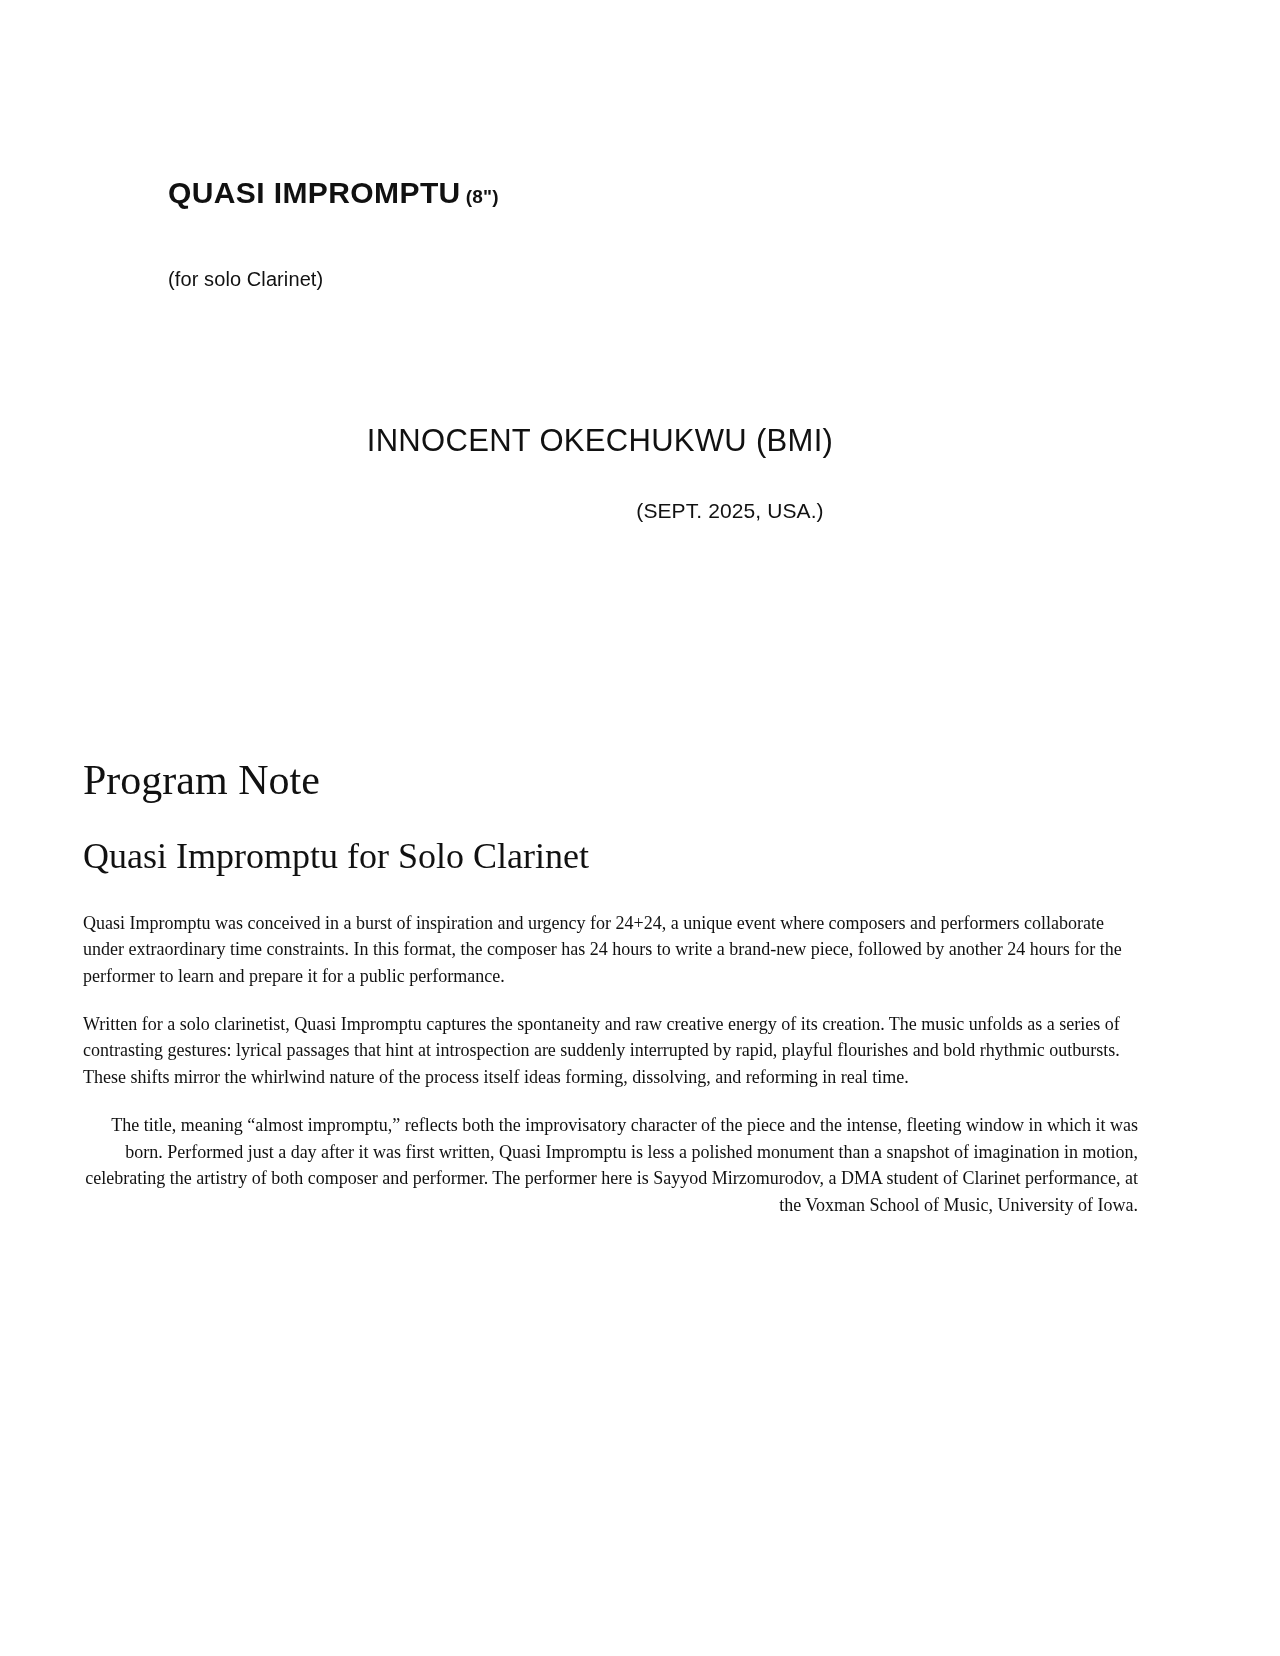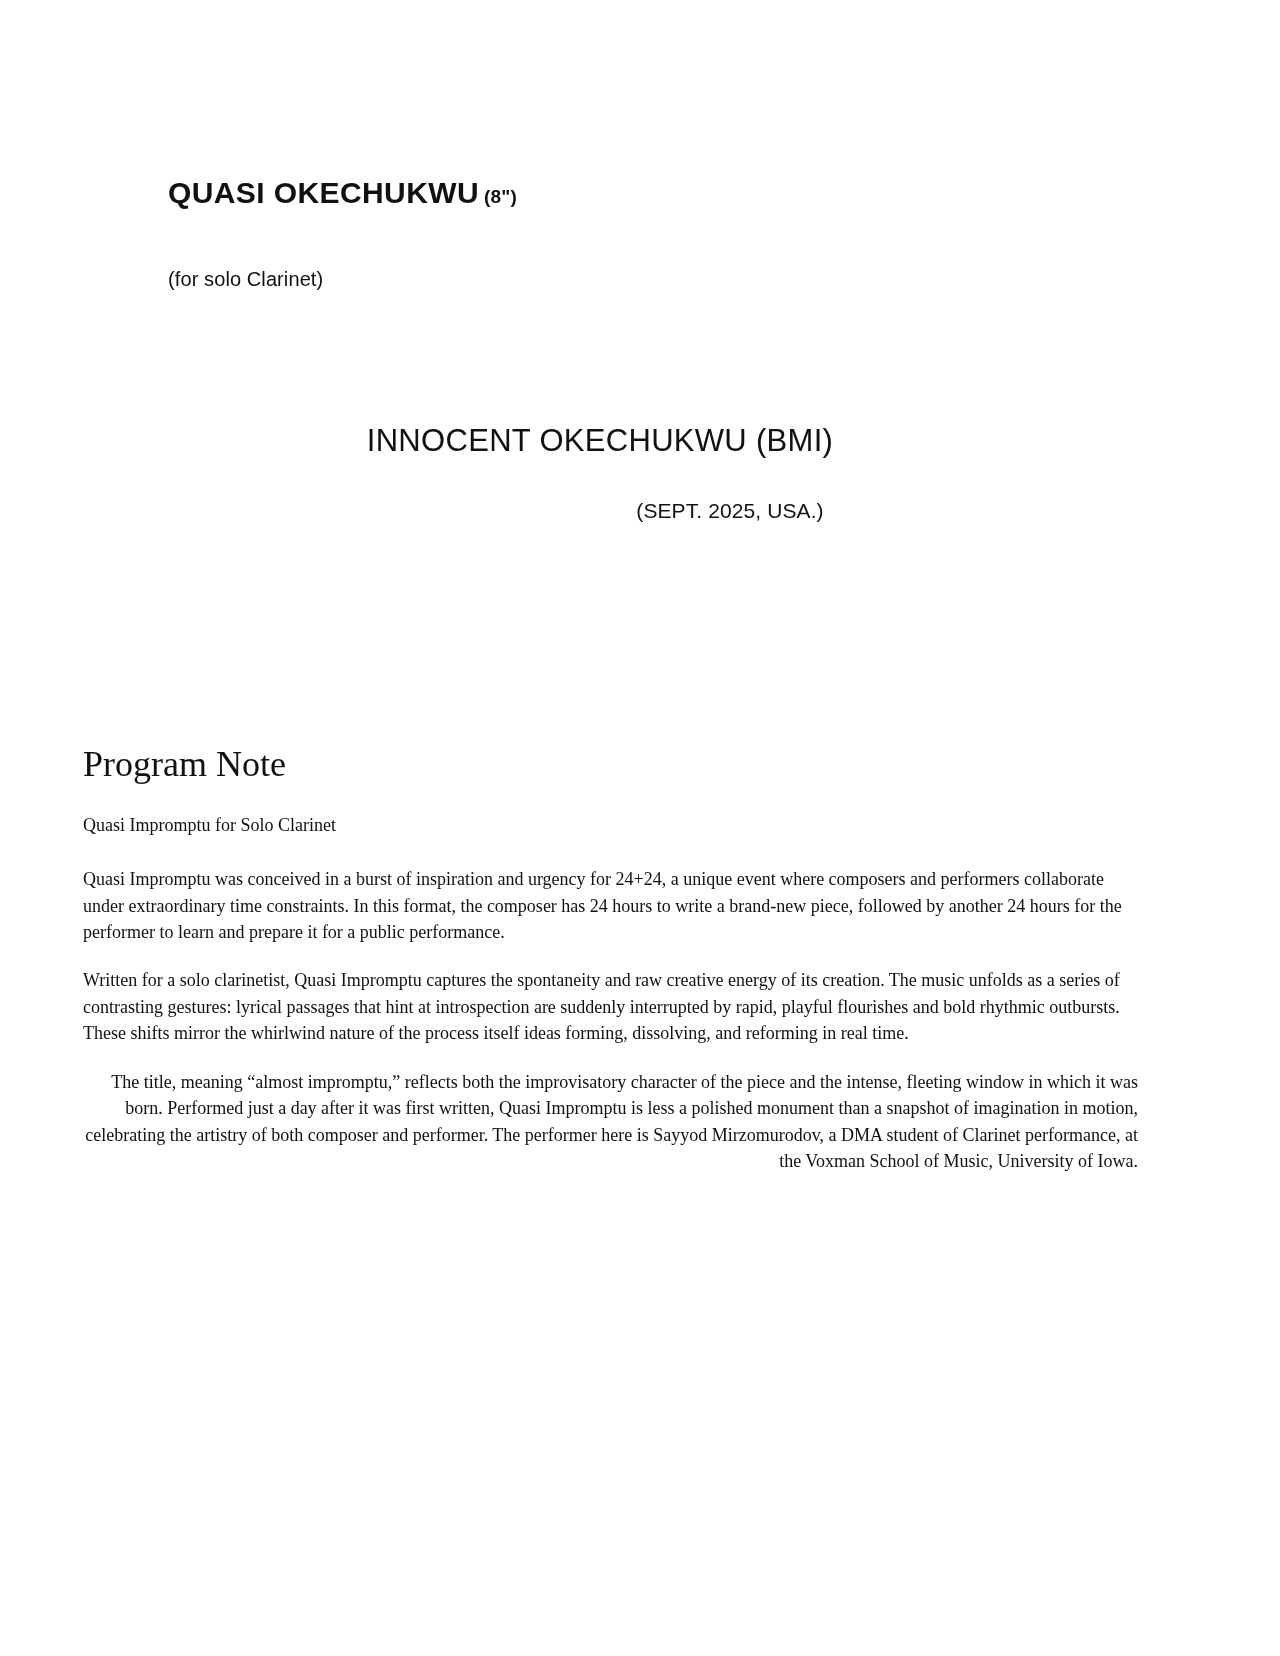--- a/index.html
+++ b/index.html
@@ -92,30 +92,30 @@
 
   .note-section {
     position: absolute;
     left: 83px;
     top: 744px;
     width: 1055px;
   }
 
   .note-heading {
     font-family: "Liberation Serif", serif;
-    font-size: 36px;
+    font-size: 42px;
     font-weight: 400;
     color: #111111;
     line-height: 1.15;
-    margin: 0 0 28px 0;
+    margin: 12px 0 28px 0;
   }
 
   .note-subtitle {
     font-family: "Liberation Serif", serif;
-    font-size: 18px;
+    font-size: 36px;
     font-weight: 400;
     color: #111111;
     line-height: 1.37;
     margin: 0 0 28px 0;
   }
 
   .note-subtitle .sub-line {
     display: block;
     white-space: nowrap;
   }
@@ -135,21 +135,21 @@
     text-align: right;
   }
 </style>
 </head>
 <body>
 
 <div class="page">
 
   <div class="title-block">
     <div class="work-title">
-      <span>QUASI OKECHUKWU</span><span class="duration">(8")</span>
+      <span>QUASI IMPROMPTU</span><span class="duration">(8")</span>
     </div>
   </div>
 
   <div class="instrumentation">(for solo Clarinet)</div>
 
   <div class="composer-name">INNOCENT OKECHUKWU (BMI)</div>
 
   <div class="composer-date">(SEPT. 2025, USA.)</div>
 
   <div class="note-section">

